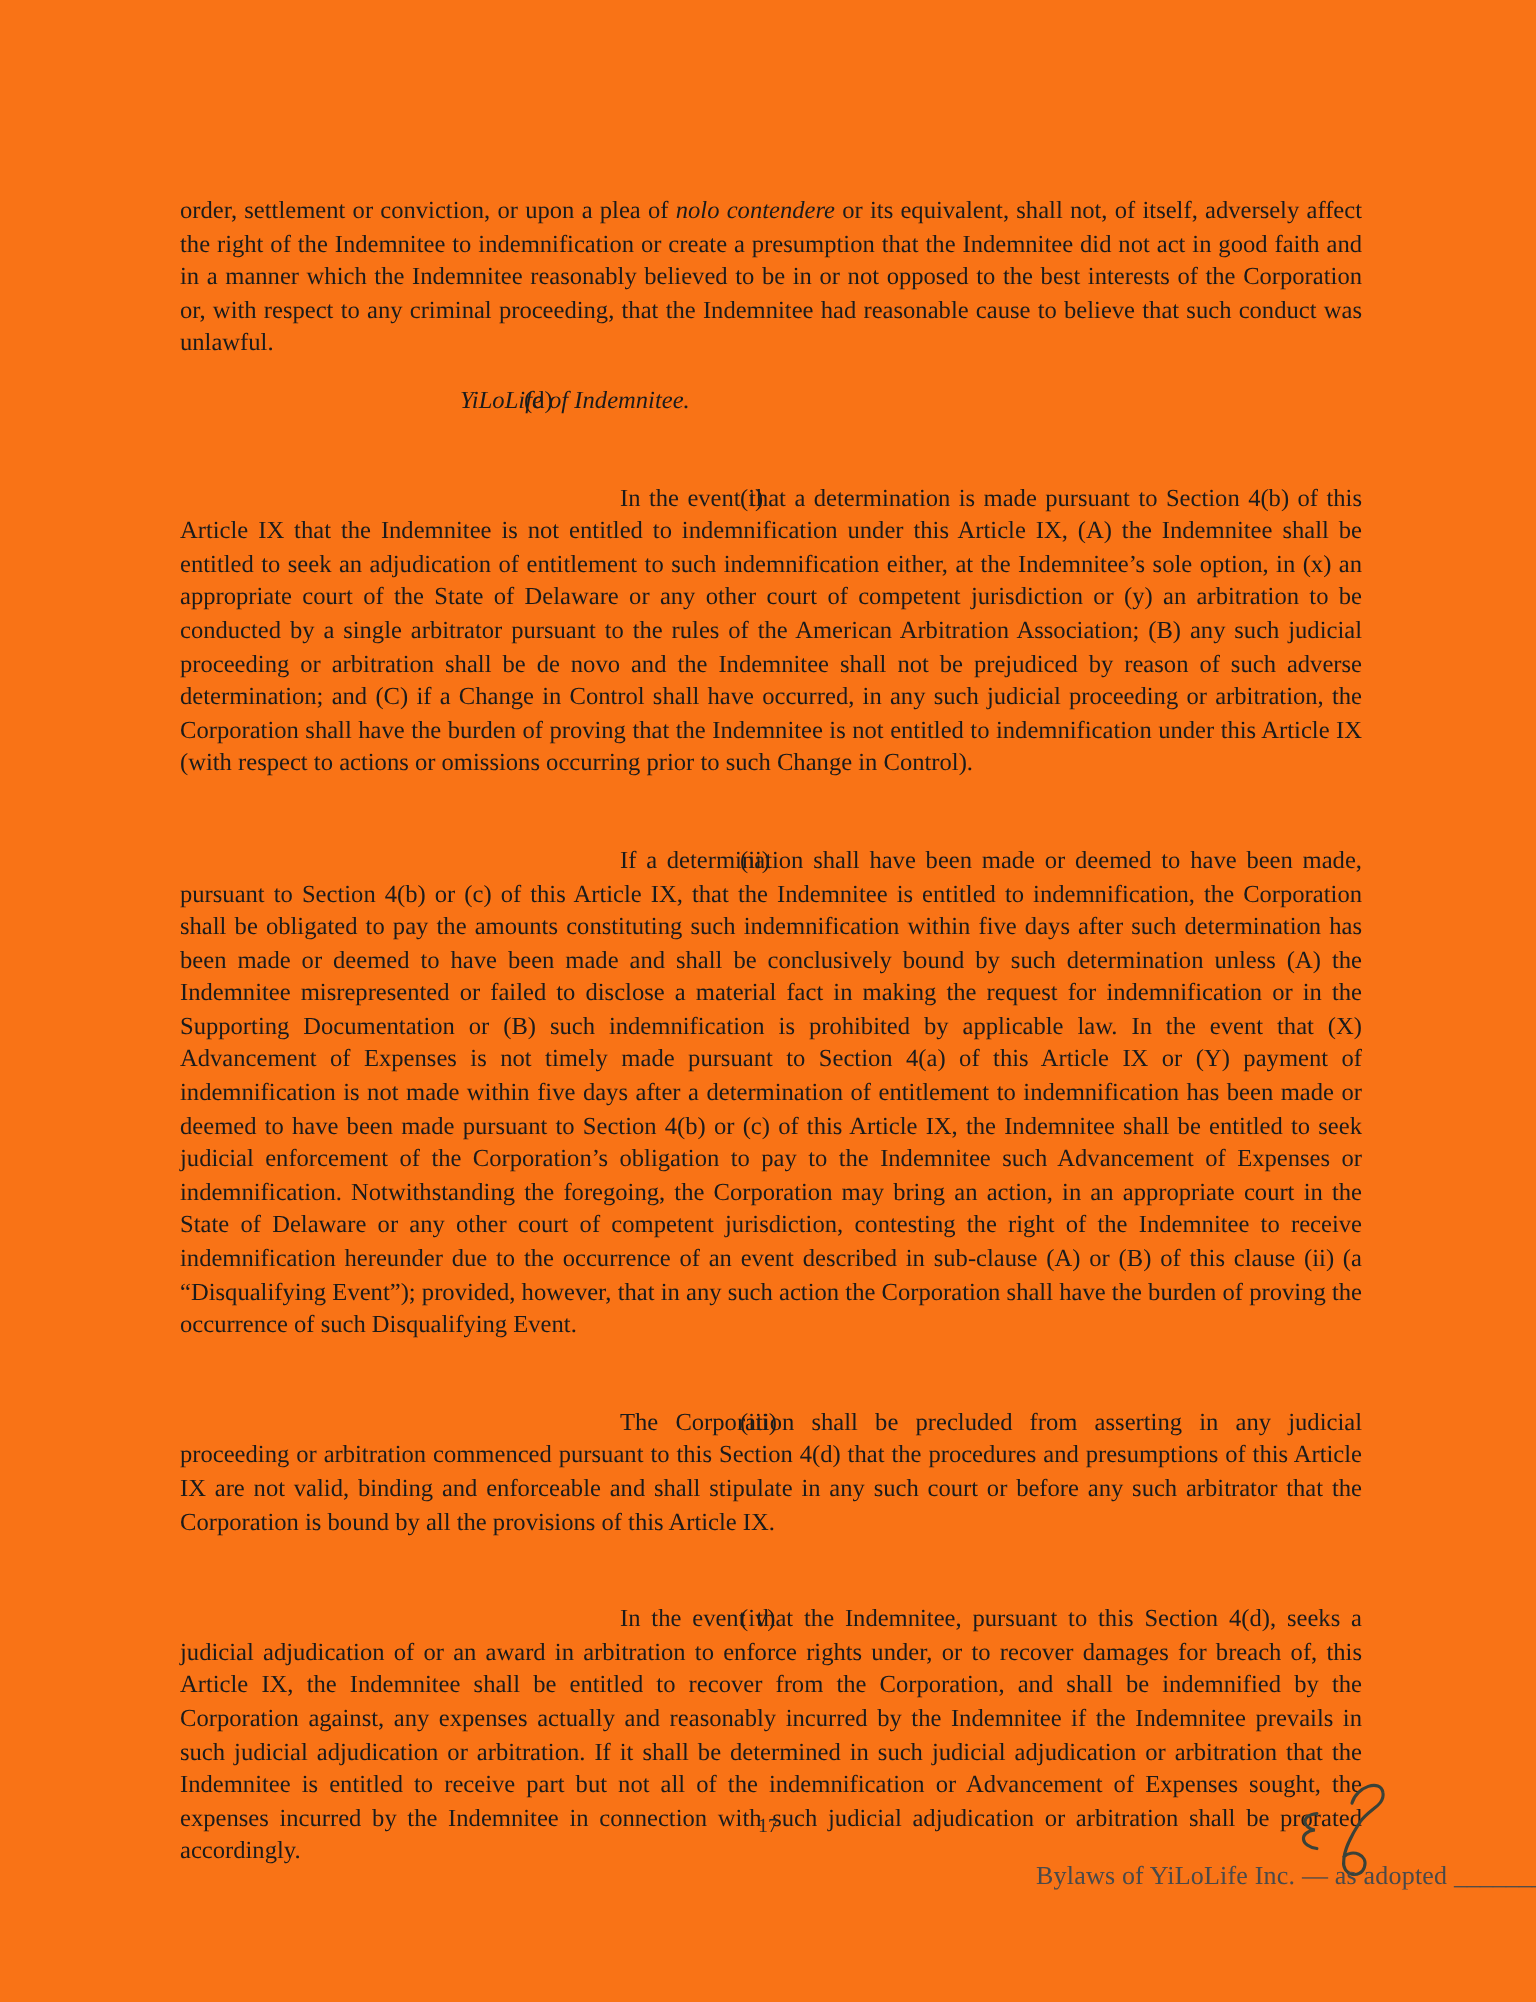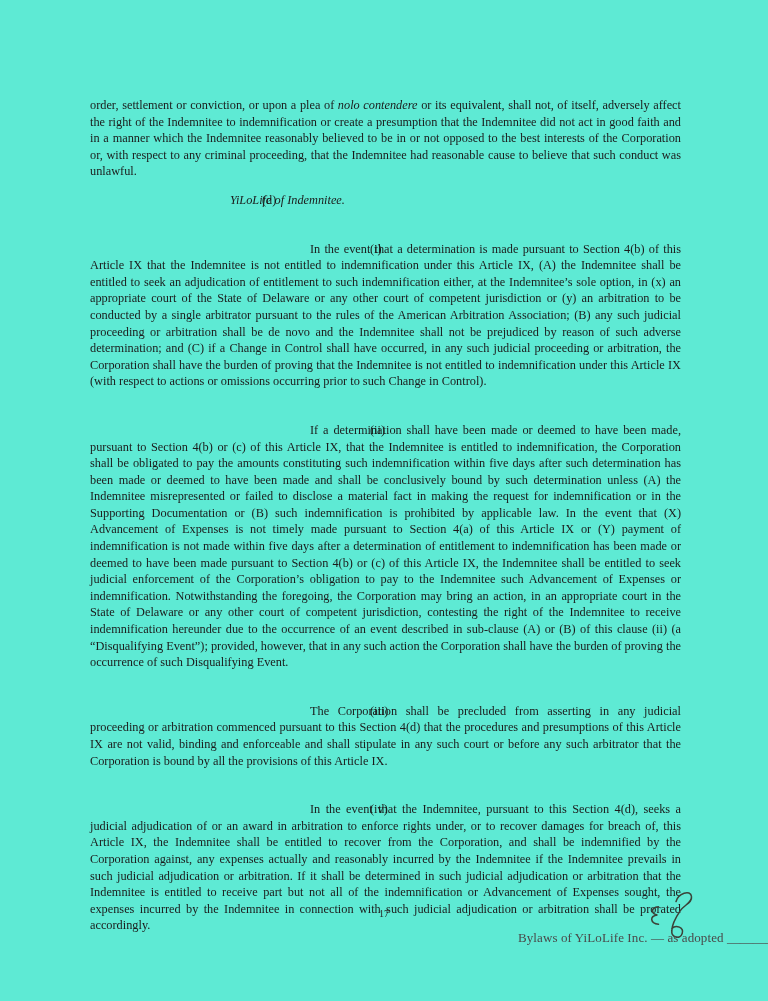--- a/index.html
+++ b/index.html
@@ -1,19 +1,19 @@
 <!DOCTYPE html>
 <html><head>
 <meta charset="utf-8">
 <style>
   html,body { margin:0; padding:0; background:#ffffff; }
   .page {
     position:relative;
     width:768px; height:1001px;
-    background:#5eead4;
+    background:#f97316;
     overflow:hidden;
     font-family:"Liberation Serif","DejaVu Serif",serif;
     color:#1b1b1b;
   }
   .doc {
     position:absolute;
     left:90px; top:97px; width:591px;
     font-size:12.3px;
     line-height:16.6px;
     text-align:justify;

